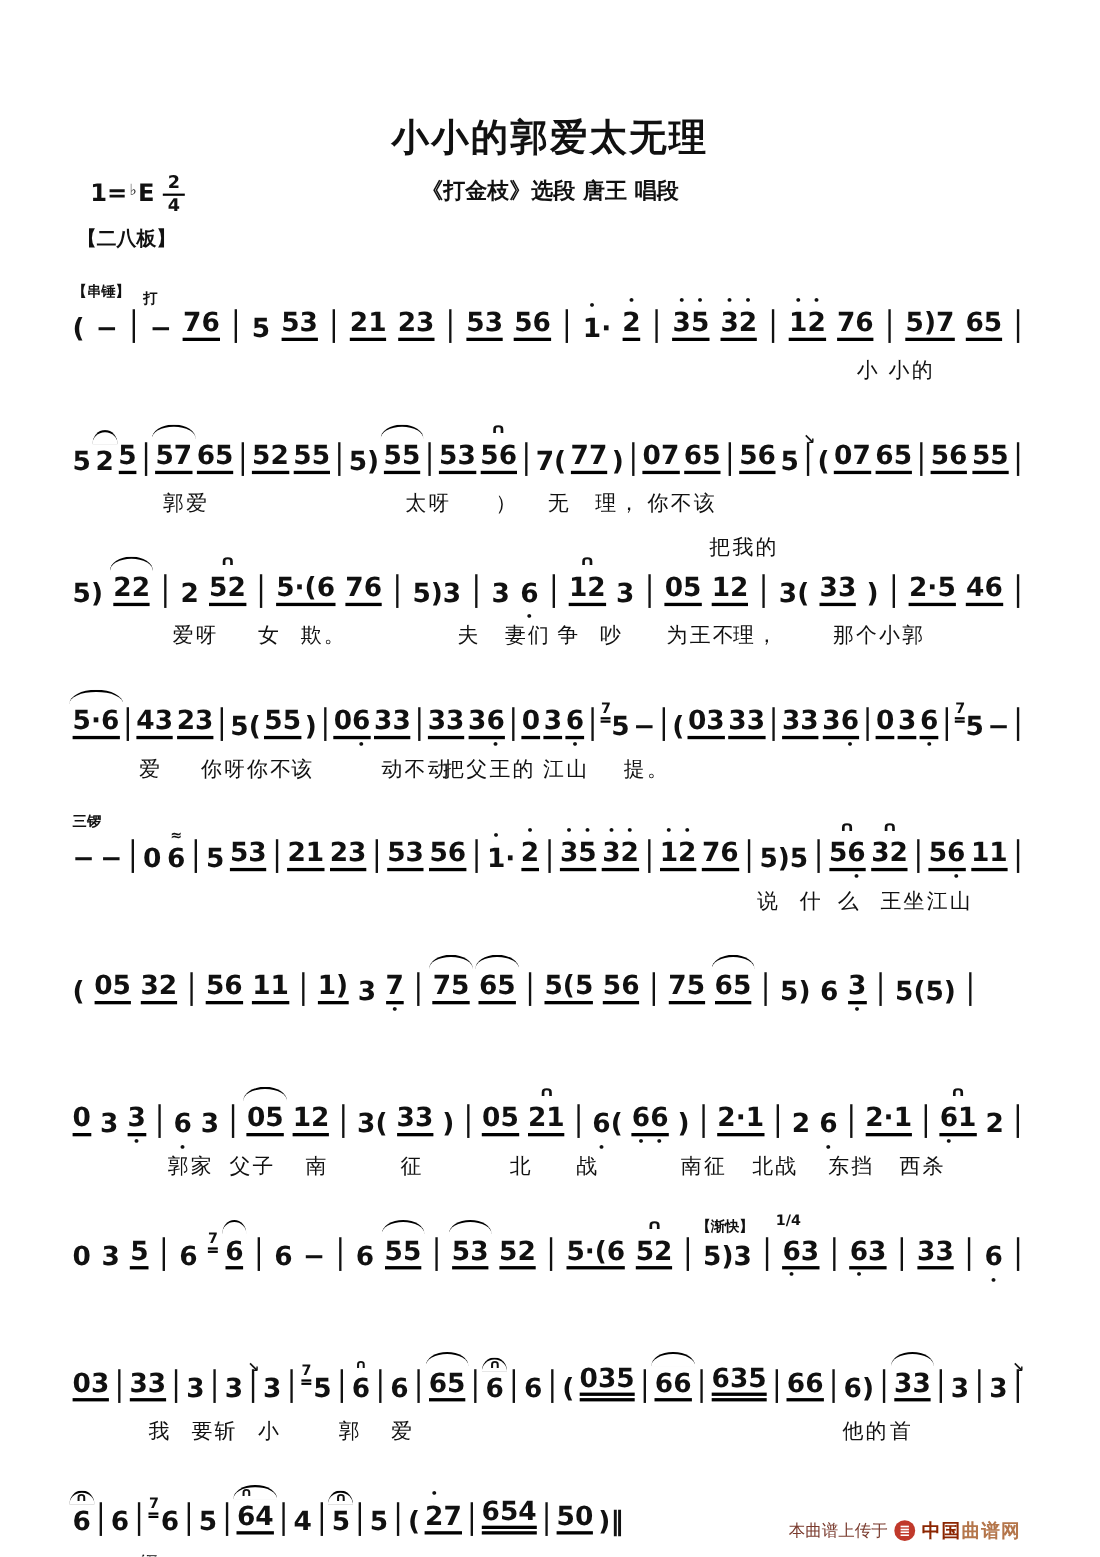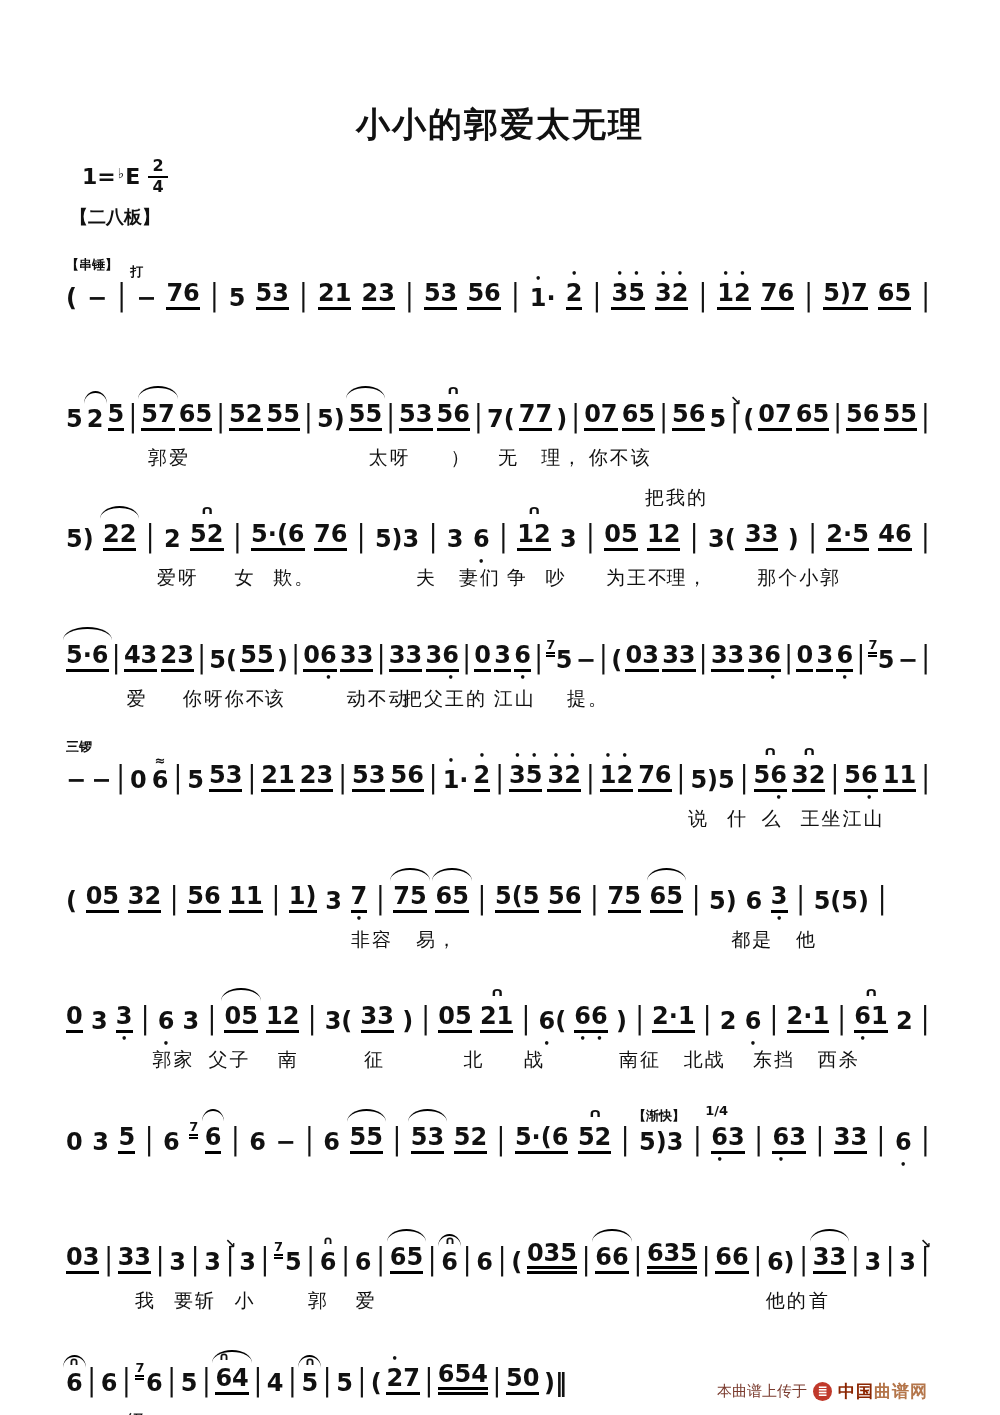--- a/index.html
+++ b/index.html
@@ -46,20 +46,21 @@
   .logo-circle{display:inline-block;width:19px;height:19px;border-radius:50%;color:#fff;font-size:12px;line-height:19px;text-align:center;font-weight:bold;}
   .site{font-weight:bold;font-size:17px;letter-spacing:1px;}
 </style>
 </head>
 <body>
 
 <div class="sheet">
 
   <div class="header">
     <h1 class="title">小小的郭爱太无理</h1>
+    <div class="subtitle">《打金枝》选段 唐王 唱段</div>
     <div class="keysig">
       <span>1=</span>
         <sup>♭</sup>
         <span>E</span>
       <span class="frac">
         <span class="num">2</span>
         <span class="den">4</span>
       </span>
     </div>
     <div class="board">【二八板】</div>
@@ -141,20 +142,23 @@
             <b class="ch">5</b>
             <b class="ch">)</b>
             <b class="ch">7</b>
           </span>
           <span class="tok u">
             <b class="ch">6</b>
             <b class="ch">5</b>
           </span>
           <span class="bar">|</span>
         </div>
+        <div class="lyr">
+          <span style="left: 82.5%;">小 小的</span>
+        </div>
       </div>
       <div class="mline">
         <div class="notes">
           <span class="tok">
             <b class="ch">5</b>
           </span>
           <span class="tok">
             <b class="ch">2</b>
             <i class="arc"></i>
           </span>
@@ -660,26 +664,20 @@
             <b class="ch">3<i class="db">•</i></b>
           </span>
           <span class="bar">|</span>
           <span class="tok">
             <b class="ch">5</b>
             <b class="ch">(</b>
             <b class="ch">5</b>
             <b class="ch">)</b>
           </span>
           <span class="bar">|</span>
-        </div>
-        <div class="lyr">
-          <span style="left: 33%;">非容</span>
-          <span style="left: 40.5%;">易，</span>
-          <span style="left: 77%;">都是</span>
-          <span style="left: 84.5%;">他</span>
         </div>
       </div>
       <div class="mline">
         <div class="notes">
           <span class="tok u">
             <b class="ch">0</b>
           </span>
           <span class="tok">
             <b class="ch">3</b>
           </span>

